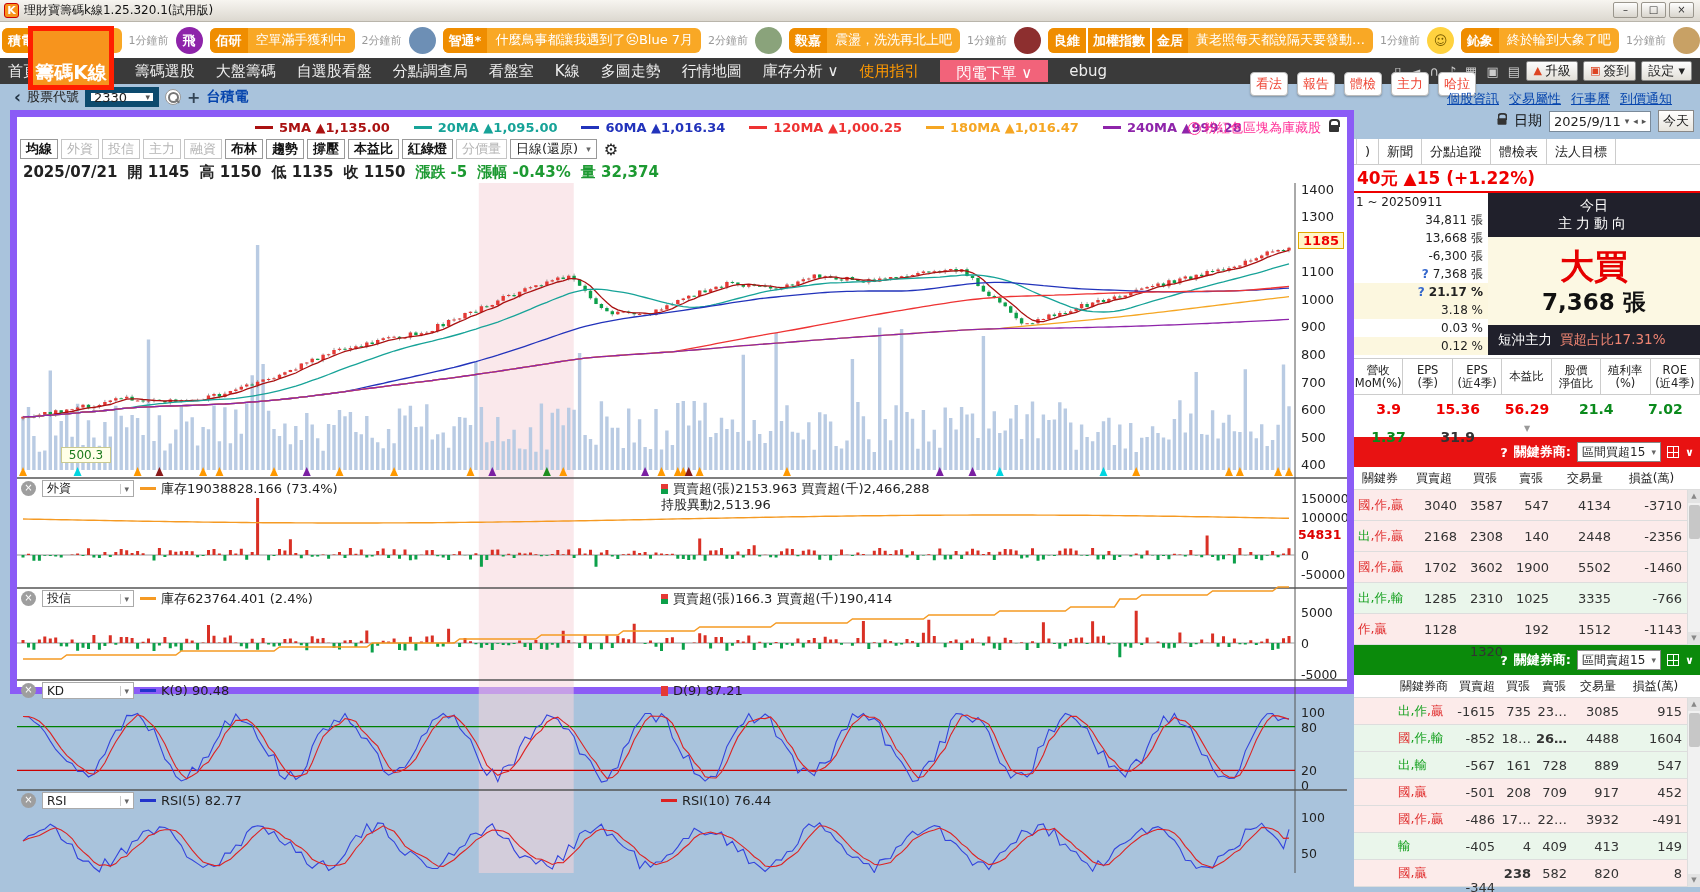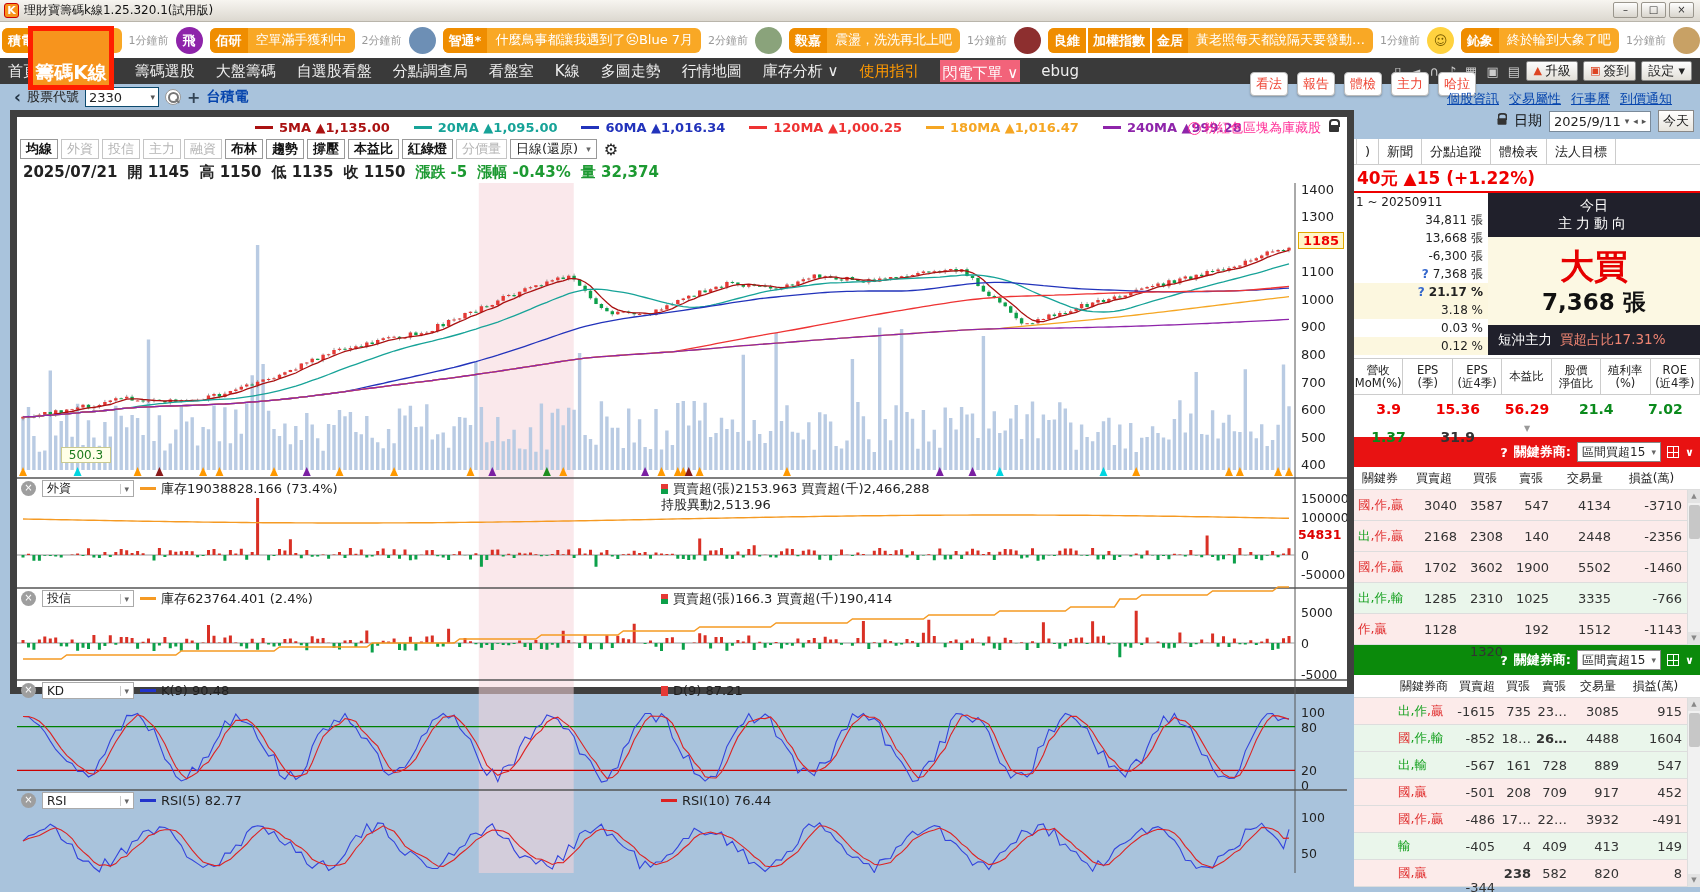--- a/index.html
+++ b/index.html
@@ -17,45 +17,45 @@
 .badge{display:flex;align-items:center;background:#f9a825;border-radius:6px;overflow:hidden;height:25px;flex:none}
 .badge .nm{background:#ef8d00;color:#fff;font-weight:bold;font-size:13px;padding:0 6px;line-height:25px}
 .badge .tag{background:#ef8d00;color:#fff;font-weight:bold;font-size:13px;padding:0 5px;line-height:25px;border-left:2px solid #fff}
 .badge .msg{color:#fff;font-size:13px;padding:0 8px;white-space:nowrap}
 .ntime{font-size:11px;color:#999;flex:none}
 .avatar{width:27px;height:27px;border-radius:50%;flex:none;color:#fff;font-size:13px;text-align:center;line-height:27px;font-weight:bold}
 
 #menubar{left:0;top:58px;width:1700px;height:26px;background:#3a3a3a;display:flex;align-items:center;gap:21px;padding-left:8px;color:#eee;font-size:15px}
 .mitem{white-space:nowrap}
 .mitem.orange{color:#ff9900}
-.mitem.flash{background:#f2637a;color:#fff;height:22px;line-height:26px;padding:0 2px}
+.mitem.flash{background:#f2637a;color:#fff;height:22px;line-height:26px;padding:0 16px}
 #menuicons{position:absolute;right:180px;display:flex;gap:9px;color:#ccc;font-size:13px;align-items:center}
 #menubtns{position:absolute;right:8px;display:flex;gap:5px}
 .mbtn{background:linear-gradient(#fdfdfd,#e2dfd8);border:1px solid #888;border-radius:2px;height:20px;line-height:18px;padding:0 6px;color:#222;font-size:13px;display:flex;align-items:center;gap:3px}
 .mbtn .ic{color:#d42;font-size:11px}
 
 #stockrow{left:0;top:84px;width:1700px;height:26px;background:#a9c3dc;display:flex;align-items:center;gap:6px;padding-left:14px}
 .backarrow{font-size:17px;color:#234;font-weight:bold}
-#stockcombo{width:74px;height:20px;background:#fff;border:1px solid #0c4a6e;display:flex;align-items:center;justify-content:space-between;padding:0 3px;font-size:13px}
+#stockcombo{width:74px;height:20px;background:#fff;border:6px solid #0c4a6e;display:flex;align-items:center;justify-content:space-between;padding:0 3px;font-size:13px}
 #stockcombo .car{color:#555;font-size:9px}
 .mag{width:16px;height:16px;border:1px solid #999;border-radius:50%;background:#fff;position:relative}
 .mag:before{content:"";position:absolute;width:7px;height:7px;border:2px solid #777;border-radius:50%;top:2px;left:2px}
 .mag:after{content:"";position:absolute;width:5px;height:2px;background:#777;transform:rotate(45deg);top:10px;left:9px}
 .plus{font-size:16px;color:#345;font-weight:bold}
 #stockname{color:#0645ad;font-weight:bold;font-size:14px}
 
 #viewbtns{left:1250px;top:72px;display:flex;gap:9px;z-index:9}
 .vbtn{background:#fff;border:1px solid #bbb;border-radius:4px;box-shadow:0 1px 2px rgba(0,0,0,.25);color:#e43;font-size:13px;padding:2px 5px;white-space:nowrap}
 #quicklinks{left:1447px;top:90px;display:flex;gap:10px;z-index:9}
 .qlink{color:#0645ad;text-decoration:underline;font-size:13px;white-space:nowrap}
 
 #annotate{left:28px;top:26px;width:86px;height:64px;background:#f7941d;border:5px solid #ff1e00;z-index:20;display:flex;align-items:flex-end;justify-content:center}
 #annotate span{color:#fff;font-weight:bold;font-size:19px;line-height:26px;white-space:nowrap}
 
-#chart{left:10px;top:110px;width:1344px;height:584px;background:#fff;border:7px solid #404040;z-index:1}
+#chart{left:10px;top:110px;width:1344px;height:584px;background:#fff;border:7px solid #8b5cf6;z-index:1}
 #chartinner{position:relative;width:1330px;height:756px;overflow:hidden}
 #malegend{position:absolute;left:0;top:0;width:1330px;height:20px;display:flex;align-items:center;gap:24px;padding-left:238px;font-size:13px}
 .mleg{display:flex;align-items:center;gap:6px;font-weight:bold;white-space:nowrap}
 .mdash{width:18px;height:3px}
 #pinknote{position:absolute;right:26px;top:2px;color:#ff3399;font-size:13px;display:flex;gap:3px;align-items:center}
 .bang{width:13px;height:13px;border:1.5px solid #ff3399;border-radius:50%;font-size:9px;line-height:11px;text-align:center;font-weight:bold}
 .lockicon{width:10px;height:7px;background:#333;border-radius:1px;position:relative;display:inline-block}
 .lockicon:before{content:"";position:absolute;width:7px;height:6px;border:2px solid #333;border-bottom:none;border-radius:4px 4px 0 0;top:-6px;left:0px}
 #chartlock{position:absolute;right:8px;top:8px}
 #ctoolbar{position:absolute;left:3px;top:22px;display:flex;gap:3px;align-items:center}

